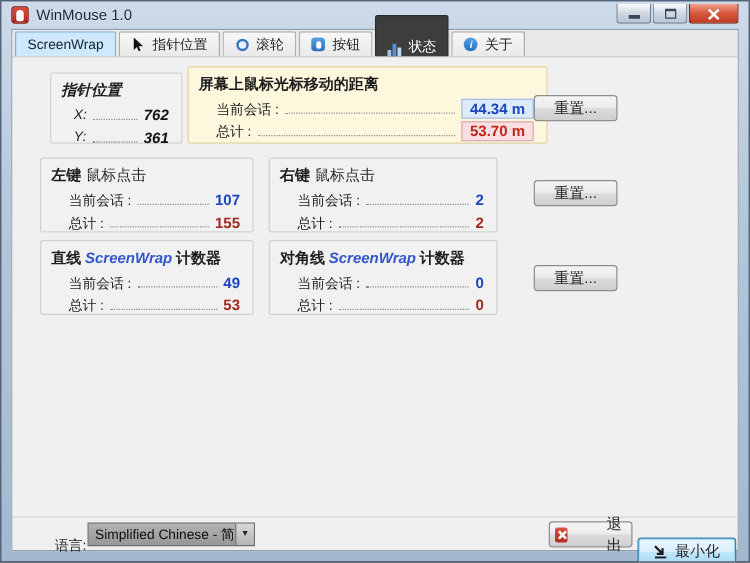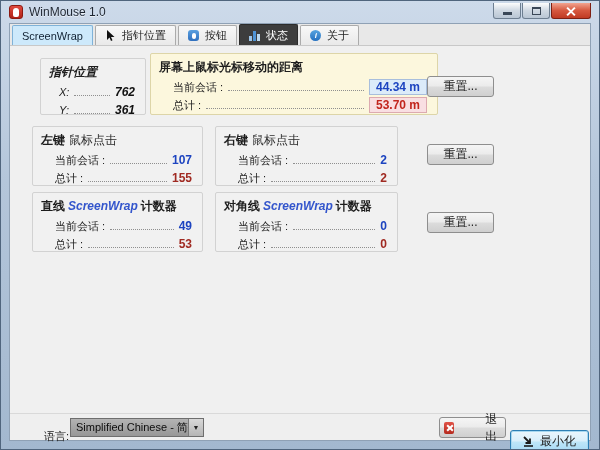--- a/index.html
+++ b/index.html
@@ -18,21 +18,21 @@
   .glyph-close{position:relative;width:10px;height:10px;}
   .glyph-close:before,.glyph-close:after{content:"";position:absolute;left:4px;top:0;width:2px;height:11px;background:#fff;}
   .glyph-close:before{transform:rotate(45deg);}
   .glyph-close:after{transform:rotate(-45deg);}
   
   .client{position:absolute;left:8px;top:22px;right:8px;bottom:8px;background:#f0f0f0;border:1px solid #8fa1b5;display:flex;flex-direction:column;}
   
   .tabbar{height:22px;background:#e8e8e8;display:flex;align-items:flex-end;padding-left:2px;gap:2px;border-bottom:1px solid #c8c8c8;}
   .tab{height:20px;display:flex;align-items:center;gap:5px;padding:0 9px;font-size:11px;color:#222;background:linear-gradient(180deg,#f8f8f8,#e9e9e9);border:1px solid #ababab;border-bottom:none;border-radius:2px 2px 0 0;cursor:pointer;white-space:nowrap;}
   .tab.hilite{background:#cde9fb;border-color:#7fb2d8;color:#123;}
-  .tab.selected{background:#3d3d3d;border-color:#2c2c2c;color:#fff;height:21px;}
+  .tab.selected{background:#3d3d3d;border-color:#2c2c2c;color:#fff;height:33px;align-items:flex-end;}
   .tab-icon{display:inline-flex;width:12px;height:12px;align-items:center;justify-content:center;}
   .icon-cursor svg{display:block;}
   .icon-wheel{width:10px;height:10px;border:2px solid #3a78c2;border-radius:50%;background:#eaf3fc;}
   .icon-btnmouse{width:11px;height:11px;background:linear-gradient(180deg,#5aa0e0,#2f6fbe);border-radius:3px;display:flex;align-items:center;justify-content:center;}
   .icon-btnmouse i{display:block;width:4px;height:6px;background:#fff;border-radius:2px;}
   .icon-bars{display:flex;align-items:flex-end;gap:1px;height:11px;}
   .icon-bars i{display:block;width:3px;background:#5e9fd8;}
   .icon-bars i:nth-child(1){height:5px;background:#9cc4e8;}
   .icon-bars i:nth-child(2){height:10px;background:#4f93d4;}
   .icon-bars i:nth-child(3){height:7px;background:#bcd8ee;}
@@ -100,20 +100,26 @@
       <div class="tab">
         <span class="tab-icon icon-cursor">
           <svg width="10" height="12" viewBox="0 0 10 12">
               <path d="M1 0 L1 10 L3.5 7.5 L5 11 L6.5 10.3 L5 7 L8.5 7 Z" fill="#111"></path>
             </svg>
         </span>
         <span>指针位置</span>
       </div>
       <div class="tab">
         <span class="tab-icon">
+            <span class="icon-wheel"></span>
+          </span>
+        <span>滚轮</span>
+      </div>
+      <div class="tab">
+        <span class="tab-icon">
             <span class="icon-btnmouse">
               <i></i>
             </span>
           </span>
         <span>按钮</span>
       </div>
       <div class="tab selected">
         <span class="tab-icon">
             <span class="icon-bars">
               <i></i>

